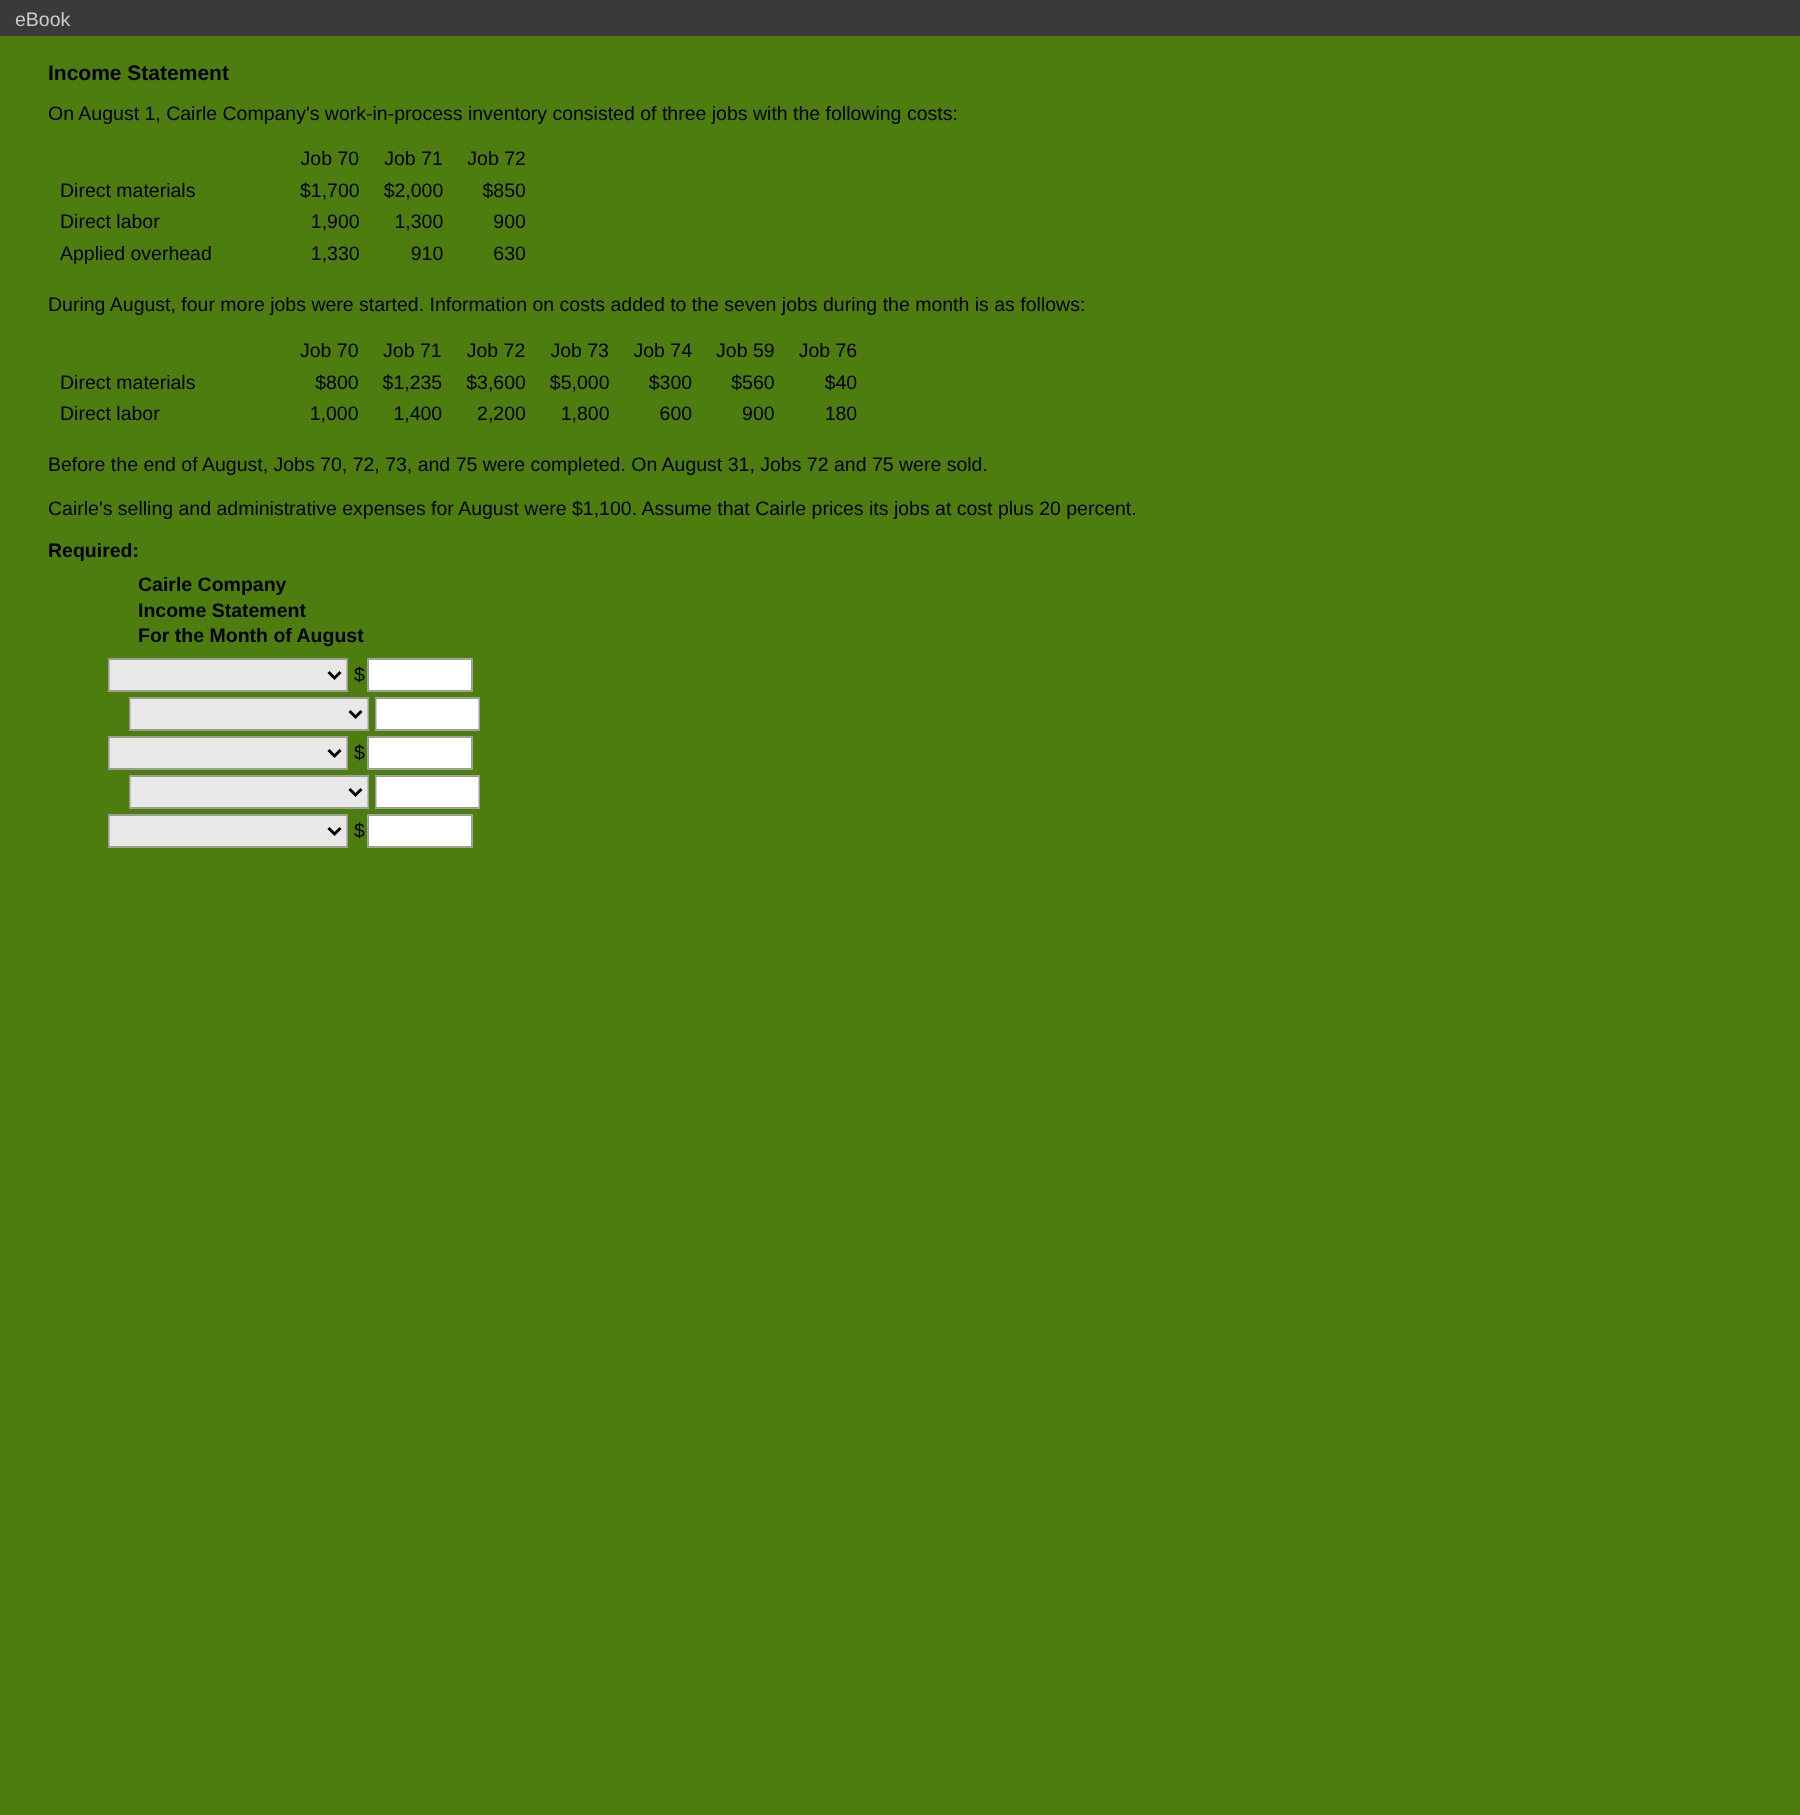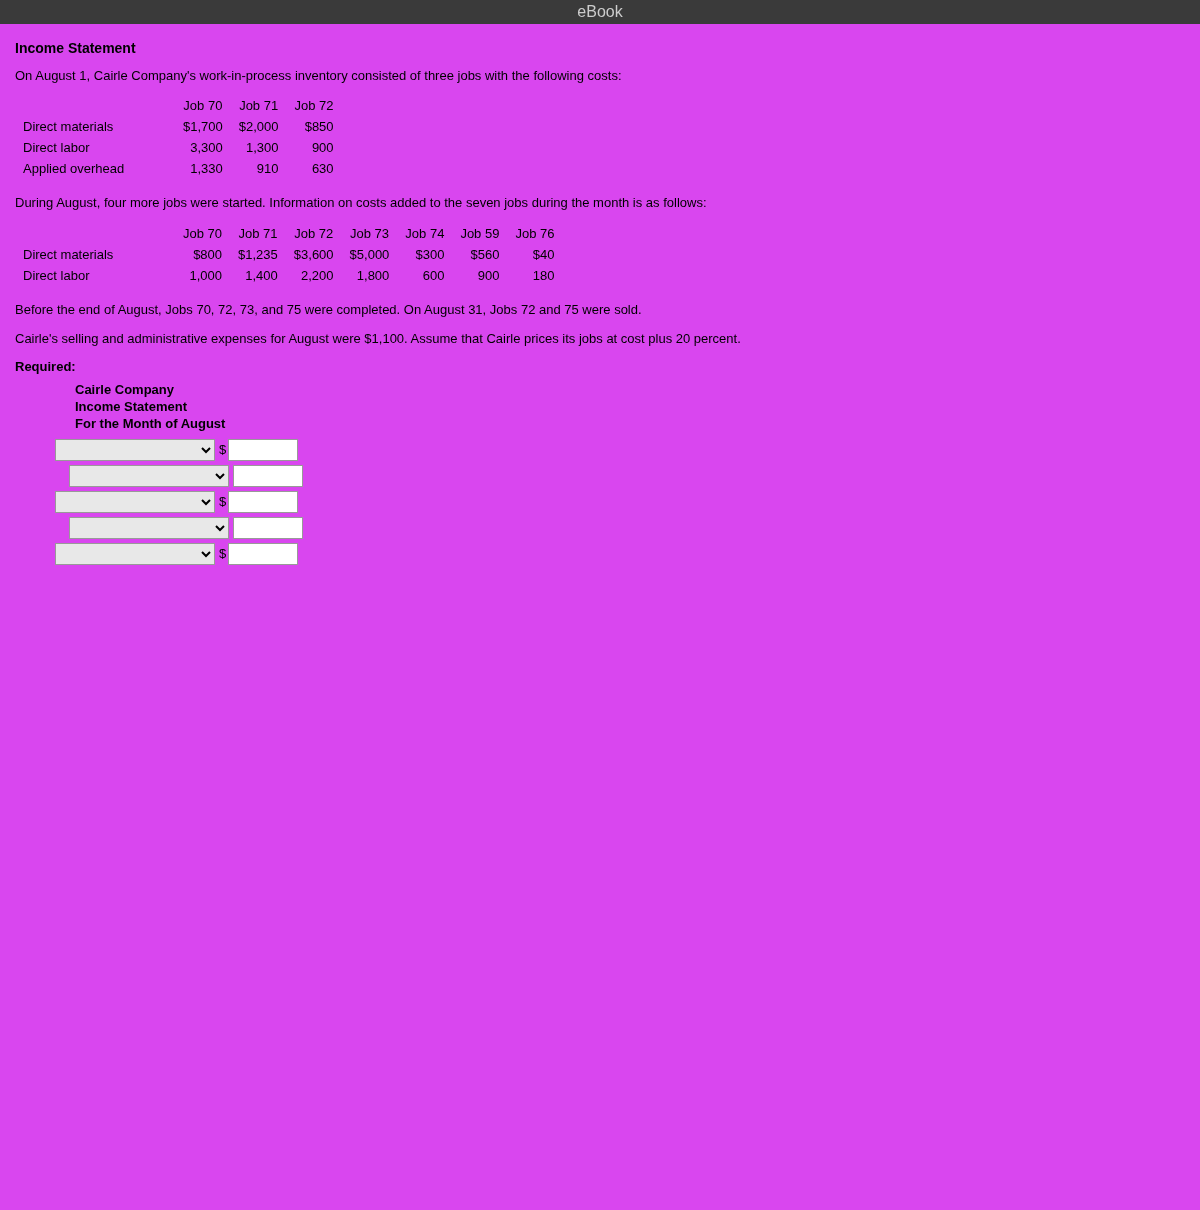--- a/index.html
+++ b/index.html
@@ -7,29 +7,28 @@
       font-family: Arial, sans-serif;
       font-size: 13px;
       background: #d0d0d0;
       width: 1200px;
       min-height: 1210px;
     }
     .top-bar {
       background: #3a3a3a;
       color: #ccc;
       padding: 4px 10px;
-      font-size: 16px;
+      font-size: 13px;
       height: 24px;
       display: flex;
       align-items: center;
-      justify-content: center;
     }
     .main-content {
-      background: #d946ef;
-      padding: 16px 15px;
+      background: #4d7c0f;
+      padding: 16px 32px;
       min-height: 1186px;
     }
     .page-title {
       font-size: 14px;
       font-weight: bold;
       margin-bottom: 12px;
       color: #000;
     }
     .intro-text {
       font-size: 13px;
@@ -133,21 +132,21 @@
     </thead>
     <tbody>
       <tr>
         <td>Direct materials</td>
         <td>$1,700</td>
         <td>$2,000</td>
         <td>$850</td>
       </tr>
       <tr>
         <td>Direct labor</td>
-        <td>3,300</td>
+        <td>1,900</td>
         <td>1,300</td>
         <td>900</td>
       </tr>
       <tr>
         <td>Applied overhead</td>
         <td>1,330</td>
         <td>910</td>
         <td>630</td>
       </tr>
     </tbody>

